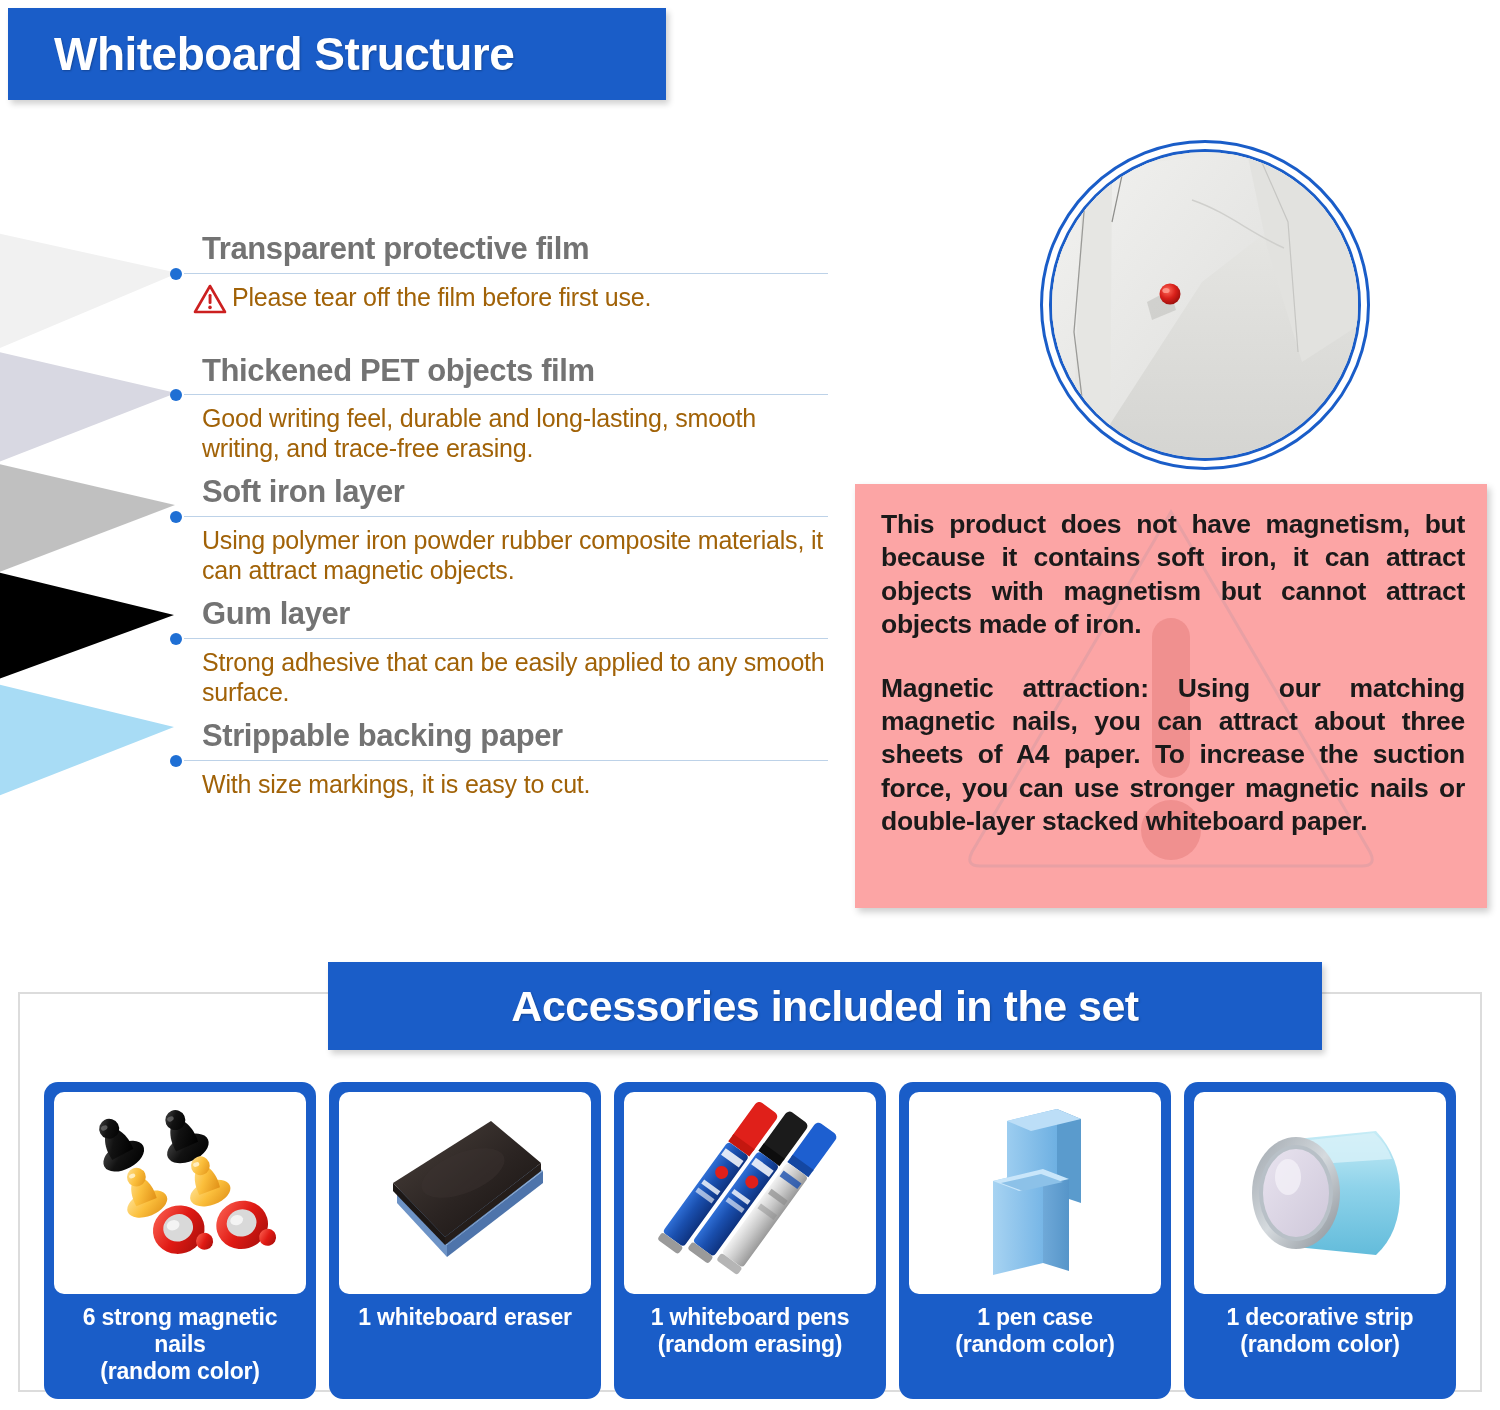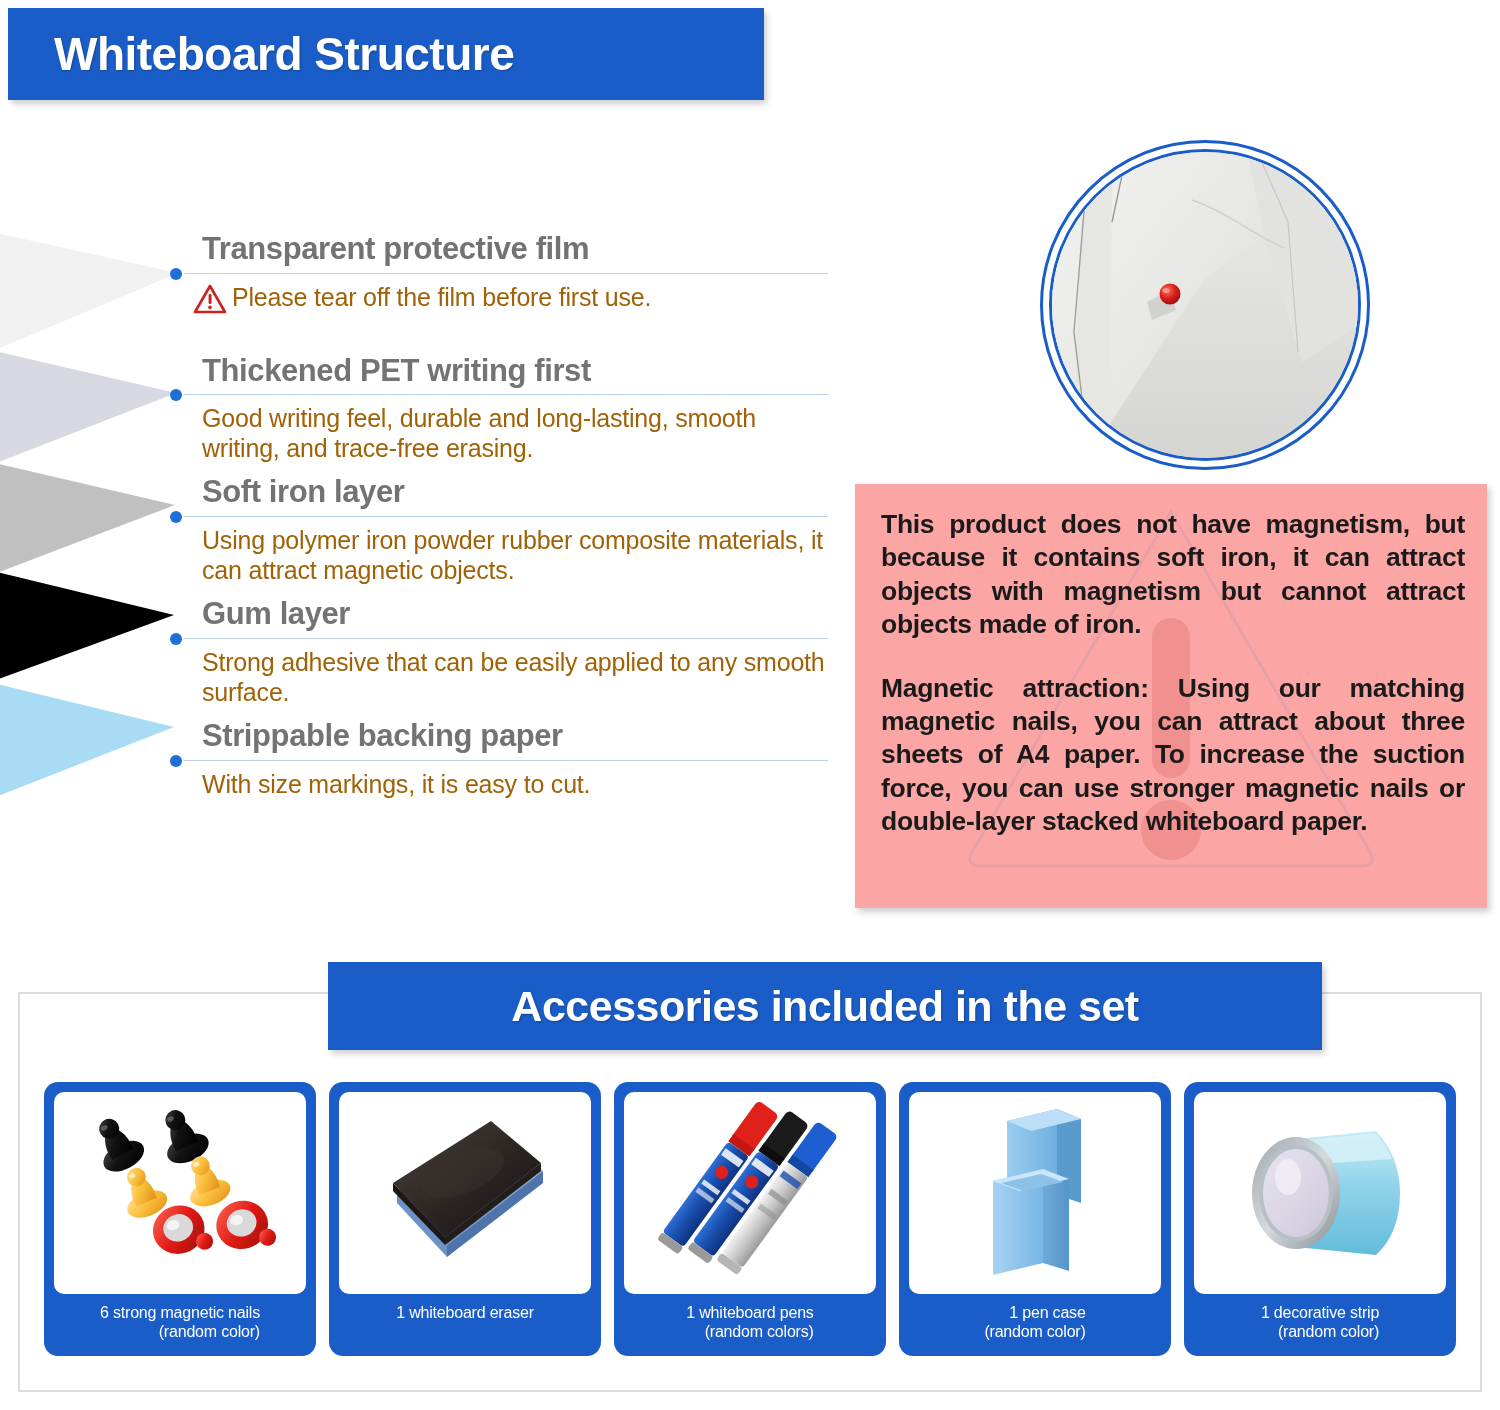--- a/index.html
+++ b/index.html
@@ -11,21 +11,21 @@
     font-family: "Liberation Sans", sans-serif;
     position: relative;
     overflow: hidden;
   }
 
   
   .title-banner {
     position: absolute;
     left: 8px;
     top: 8px;
-    width: 756px;
+    width: 658px;
     height: 92px;
     background: #1a5dc8;
     box-shadow: 3px 4px 6px rgba(0,0,0,0.18);
     display: flex;
     align-items: center;
   }
   .title-banner .title-text {
     color: #ffffff;
     font-size: 46px;
     font-weight: bold;
@@ -219,23 +219,23 @@
     background: #ffffff;
     border-radius: 10px;
     display: flex;
     align-items: center;
     justify-content: center;
     overflow: hidden;
   }
   .acc-photo svg { display: block; }
   .acc-caption {
     color: #ffffff;
-    font-size: 16px;
-    font-weight: normal;
-    text-align: right;
+    font-size: 23px;
+    font-weight: bold;
+    text-align: center;
     line-height: 1.18;
     padding: 10px 2px 6px 2px;
     letter-spacing: -0.2px;
   }
 </style>
 </head>
 <body>
 
 <div class="title-banner">
   <div class="title-text">Whiteboard Structure</div>
@@ -267,21 +267,21 @@
           <circle cx="17" cy="23.4" r="1.8" fill="#cc2020"></circle>
         </svg>
       </span>
       <span>Please tear off the film before first use.</span>
     </div>
   </div>
 
   <div class="spacer-sm"></div>
 
   <div class="struct-item">
-    <div class="struct-head">Thickened PET writing first</div>
+    <div class="struct-head">Thickened PET objects film</div>
     <div class="struct-rule">
       <span class="rule-dot"></span>
       <span class="rule-line"></span>
     </div>
     <div class="struct-body">Good writing feel, durable and long-lasting, smooth writing, and trace-free erasing.</div>
   </div>
 
   <div class="spacer-xs"></div>
 
   <div class="struct-item">
@@ -521,21 +521,21 @@
             <rect x="2" y="60" width="22" height="7" fill="#1a4fae" opacity="0.8"></rect>
             <rect x="3" y="82" width="20" height="6" fill="#8d8d8d" opacity="0.7"></rect>
             <rect x="3" y="100" width="20" height="6" fill="#8d8d8d" opacity="0.5"></rect>
             <rect x="0" y="163" width="26" height="9" rx="3" fill="#b5b5b5"></rect>
           </g>
         </g>
       </svg>
     </div>
     <div class="acc-caption">
       <span>1 whiteboard pens</span><br>
-      <span>(random colors)</span>
+      <span>(random erasing)</span>
     </div>
   </div>
 
   <div class="acc-card">
     <div class="acc-photo">
       <svg width="240" height="196" viewBox="0 0 240 196" xmlns="http://www.w3.org/2000/svg">
         <defs>
           <linearGradient id="caseFront" x1="0" y1="0" x2="1" y2="0">
             <stop offset="0%" stop-color="#a7d3f2"></stop>
               <stop offset="100%" stop-color="#77b6e6"></stop>

